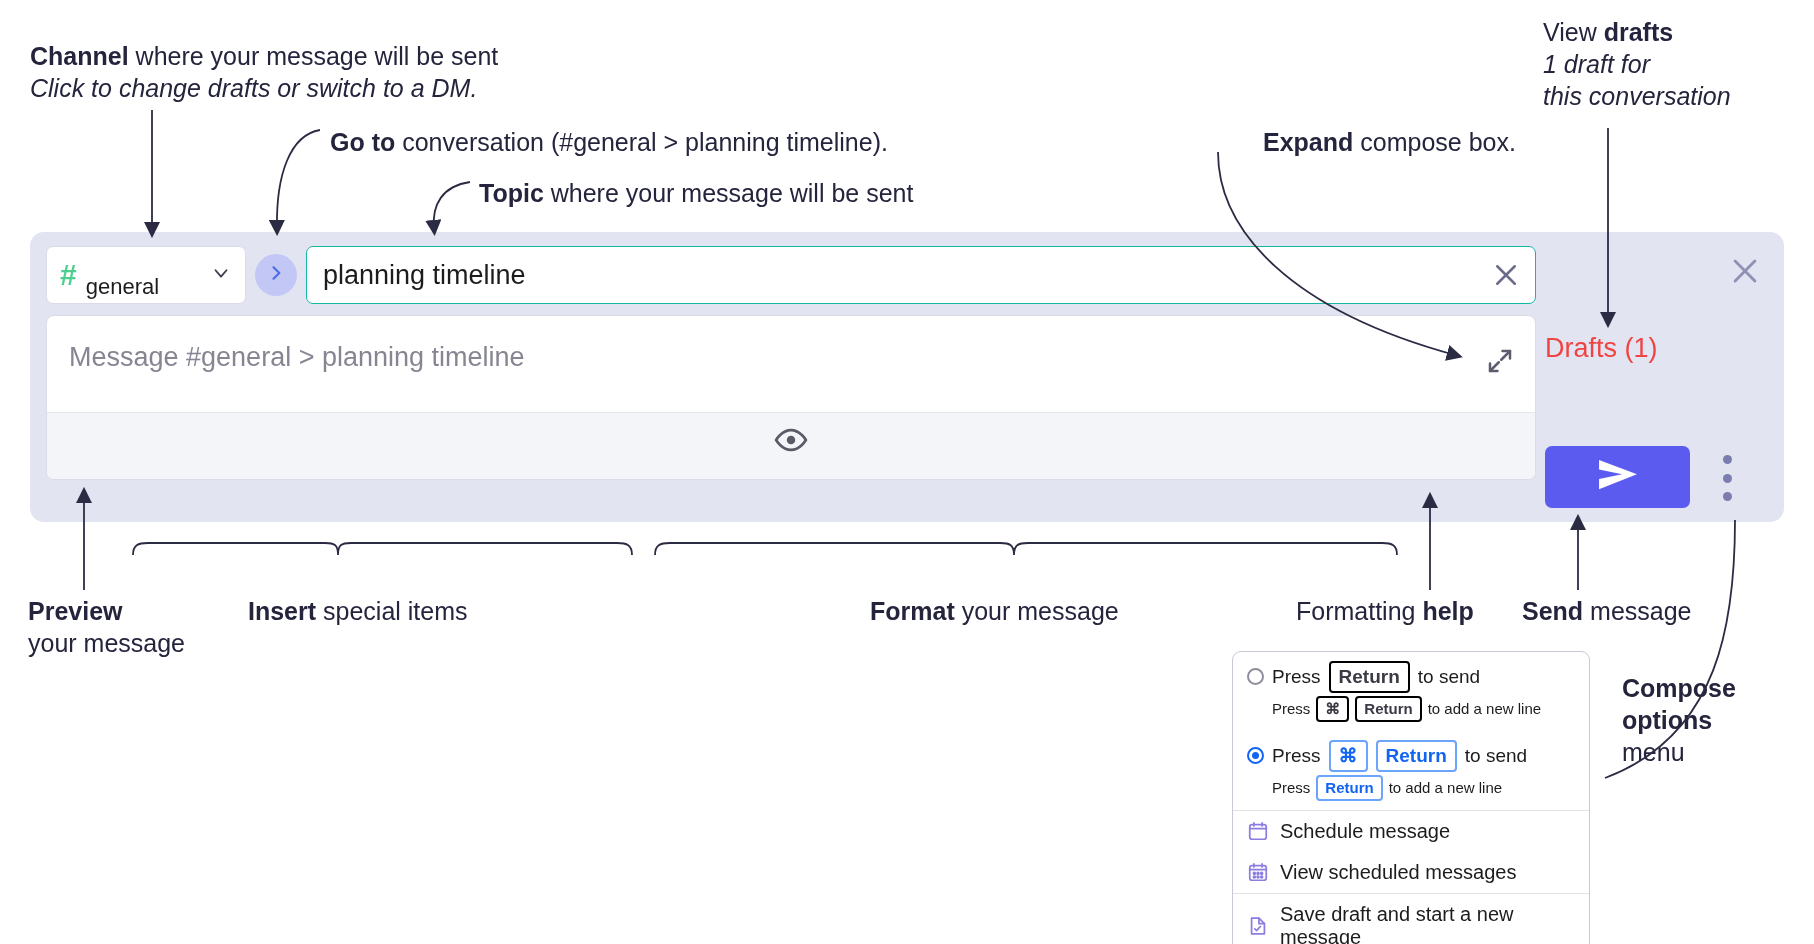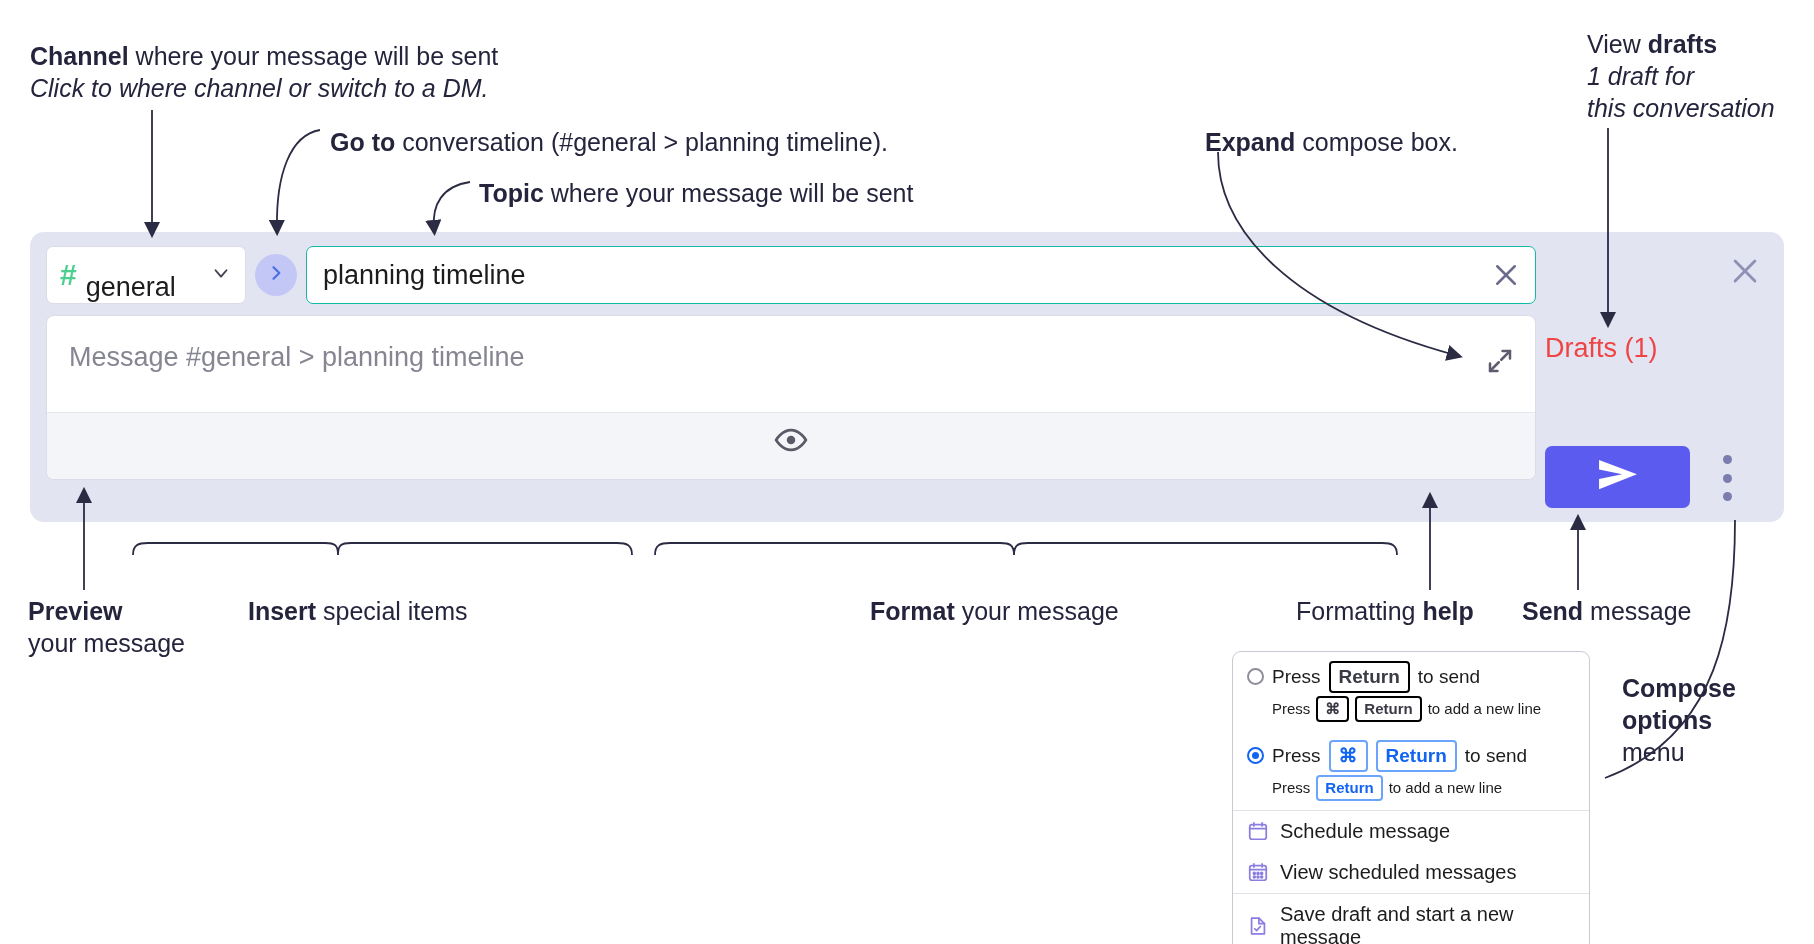--- a/index.html
+++ b/index.html
@@ -33,21 +33,21 @@
     position:absolute;left:16px;top:14px;width:1490px;
   }
   
   #compose-row1{position:relative;height:58px;display:flex;align-items:center;gap:0;}
   #channel-select{
     width:200px;height:58px;background:#ffffff;border-radius:7px;
     display:flex;align-items:center;gap:9px;padding:0 13px;box-sizing:border-box;
     border:1px solid #dcdce8;
   }
   #channel-hash{color:#4ccf8f;font-size:30px;font-weight:bold;line-height:1;}
-  #channel-name{font-size:27px;color:#1d1c1d;margin-top:24px;}
+  #channel-name{font-size:22px;color:#1d1c1d;margin-top:24px;}
   #channel-caret{margin-left:auto;color:#3f3f52;}
   #goto-btn{
     width:42px;height:42px;border-radius:50%;background:#c3c7f5;
     display:flex;align-items:center;justify-content:center;
     margin:0 9px;flex:0 0 auto;
   }
   #topic-field{
     flex:1;height:58px;background:#ffffff;border-radius:7px;
     display:flex;align-items:center;padding:0 14px 0 16px;box-sizing:border-box;
     border:1px solid #14b8a6;
@@ -132,36 +132,36 @@
   .menu-ico{color:#8b7ee0;display:flex;align-items:center;flex:0 0 auto;}
 
   
   #connectors{position:absolute;left:0;top:0;width:1814px;height:944px;pointer-events:none;}
 </style>
 </head>
 <body>
 
 <div class="abs anno" style="left:30px;top:40px;">
   <div><b>Channel</b><span> where your message will be sent</span></div>
-  <div><i>Click to where channel or switch to a DM.</i></div>
+  <div><i>Click to change drafts or switch to a DM.</i></div>
 </div>
 
 <div class="abs anno" style="left:330px;top:126px;">
   <b>Go to</b><span> conversation (#general &gt; planning timeline).</span>
 </div>
 
 <div class="abs anno" style="left:479px;top:177px;">
   <b>Topic</b><span> where your message will be sent</span>
 </div>
 
-<div class="abs anno" style="left:1205px;top:126px;">
+<div class="abs anno" style="left:1263px;top:126px;">
   <b>Expand</b><span> compose box.</span>
 </div>
 
-<div class="abs anno" style="left:1543px;top:28px;margin-left:44px;">
+<div class="abs anno" style="left:1543px;top:16px;">
   <div><span>View </span><b>drafts</b></div>
   <div><i>1 draft for</i></div>
   <div><i>this conversation</i></div>
 </div>
 
 <div class="abs" id="compose-widget">
 
   <div id="compose-inner">
 
     <div id="compose-row1">

